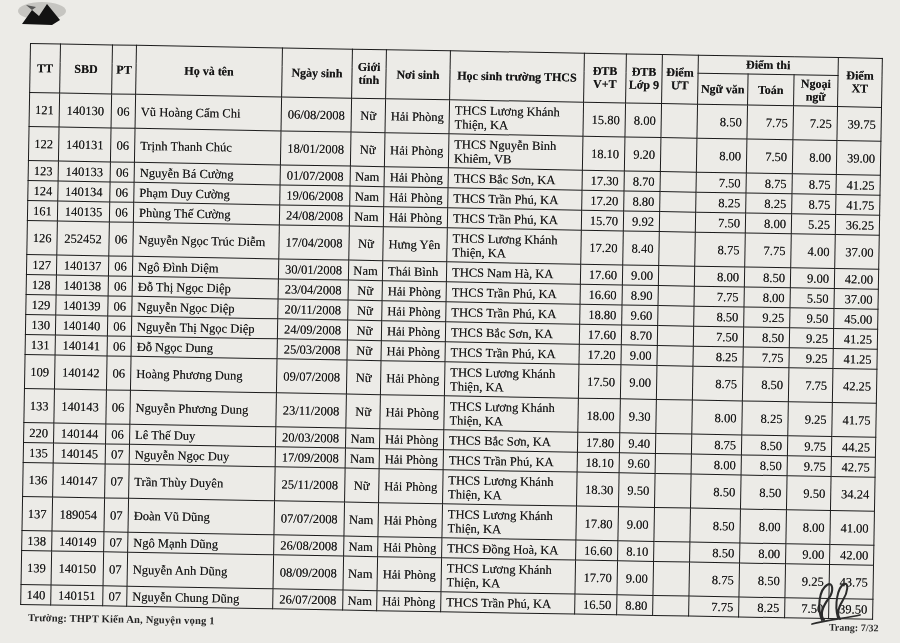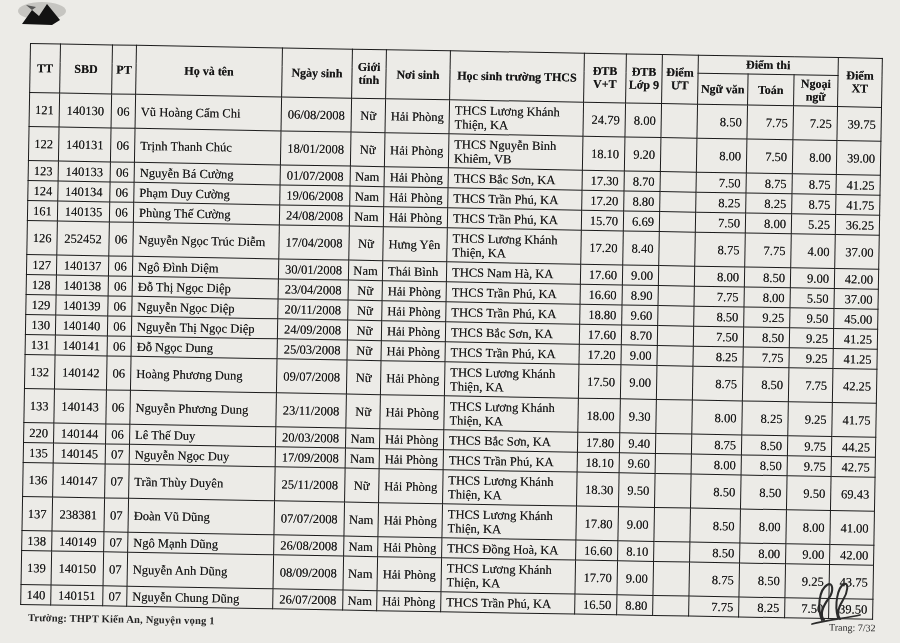--- a/index.html
+++ b/index.html
@@ -39,21 +39,21 @@
   .w-tt{width:30px}.w-sbd{width:52px}.w-pt{width:24px}.w-name{width:146px}
   .w-dob{width:70px}.w-sex{width:34px}.w-pob{width:64px}.w-sch{width:134px}
   .w-vt{width:42px}.w-l9{width:36px}.w-ut{width:36px}.w-van{width:50px}
   .w-toan{width:46px}.w-nn{width:44px}.w-xt{width:44px}
   .footer-left {
     margin-top:7px; padding-left:8px;
     font-size:10.5px; font-weight:bold; letter-spacing:.2px; color:#242424;
   }
   .page-number {
     position:absolute; left:829px; top:622px;
-    font-size:10px; font-weight:normal; color:#2a2a2a;
+    font-size:10px; font-weight:bold; color:#2a2a2a;
     transform:rotate(1deg);
   }
   .signature { position:absolute; left:806px; top:578px; }
 </style>
 </head>
 <body>
 
 <div class="page">
 
   <svg class="corner-mark" width="54" height="28" viewBox="0 0 54 28">
@@ -106,21 +106,21 @@
       <tbody>
           <tr>
             <td class="ac">121</td>
             <td class="ac">140130</td>
             <td class="ac">06</td>
             <td class="al">Vũ Hoàng Cẩm Chi</td>
             <td class="ac">06/08/2008</td>
             <td class="ac">Nữ</td>
             <td class="al">Hải Phòng</td>
             <td class="al">THCS Lương Khánh Thiện, KA</td>
-            <td class="ar">24.79</td>
+            <td class="ar">15.80</td>
             <td class="ar">8.00</td>
             <td class="ar"></td>
             <td class="ar">8.50</td>
             <td class="ar">7.75</td>
             <td class="ar">7.25</td>
             <td class="ar">39.75</td>
           </tr>
           <tr>
             <td class="ac">122</td>
             <td class="ac">140131</td>
@@ -175,21 +175,21 @@
           <tr>
             <td class="ac">161</td>
             <td class="ac">140135</td>
             <td class="ac">06</td>
             <td class="al">Phùng Thế Cường</td>
             <td class="ac">24/08/2008</td>
             <td class="ac">Nam</td>
             <td class="al">Hải Phòng</td>
             <td class="al">THCS Trần Phú, KA</td>
             <td class="ar">15.70</td>
-            <td class="ar">6.69</td>
+            <td class="ar">9.92</td>
             <td class="ar"></td>
             <td class="ar">7.50</td>
             <td class="ar">8.00</td>
             <td class="ar">5.25</td>
             <td class="ar">36.25</td>
           </tr>
           <tr>
             <td class="ac">126</td>
             <td class="ac">252452</td>
             <td class="ac">06</td>
@@ -285,21 +285,21 @@
             <td class="al">THCS Trần Phú, KA</td>
             <td class="ar">17.20</td>
             <td class="ar">9.00</td>
             <td class="ar"></td>
             <td class="ar">8.25</td>
             <td class="ar">7.75</td>
             <td class="ar">9.25</td>
             <td class="ar">41.25</td>
           </tr>
           <tr>
-            <td class="ac">132</td>
+            <td class="ac">109</td>
             <td class="ac">140142</td>
             <td class="ac">06</td>
             <td class="al">Hoàng Phương Dung</td>
             <td class="ac">09/07/2008</td>
             <td class="ac">Nữ</td>
             <td class="al">Hải Phòng</td>
             <td class="al">THCS Lương Khánh Thiện, KA</td>
             <td class="ar">17.50</td>
             <td class="ar">9.00</td>
             <td class="ar"></td>
@@ -367,25 +367,25 @@
             <td class="ac">25/11/2008</td>
             <td class="ac">Nữ</td>
             <td class="al">Hải Phòng</td>
             <td class="al">THCS Lương Khánh Thiện, KA</td>
             <td class="ar">18.30</td>
             <td class="ar">9.50</td>
             <td class="ar"></td>
             <td class="ar">8.50</td>
             <td class="ar">8.50</td>
             <td class="ar">9.50</td>
-            <td class="ar">69.43</td>
+            <td class="ar">34.24</td>
           </tr>
           <tr>
             <td class="ac">137</td>
-            <td class="ac">238381</td>
+            <td class="ac">189054</td>
             <td class="ac">07</td>
             <td class="al">Đoàn Vũ Dũng</td>
             <td class="ac">07/07/2008</td>
             <td class="ac">Nam</td>
             <td class="al">Hải Phòng</td>
             <td class="al">THCS Lương Khánh Thiện, KA</td>
             <td class="ar">17.80</td>
             <td class="ar">9.00</td>
             <td class="ar"></td>
             <td class="ar">8.50</td>

